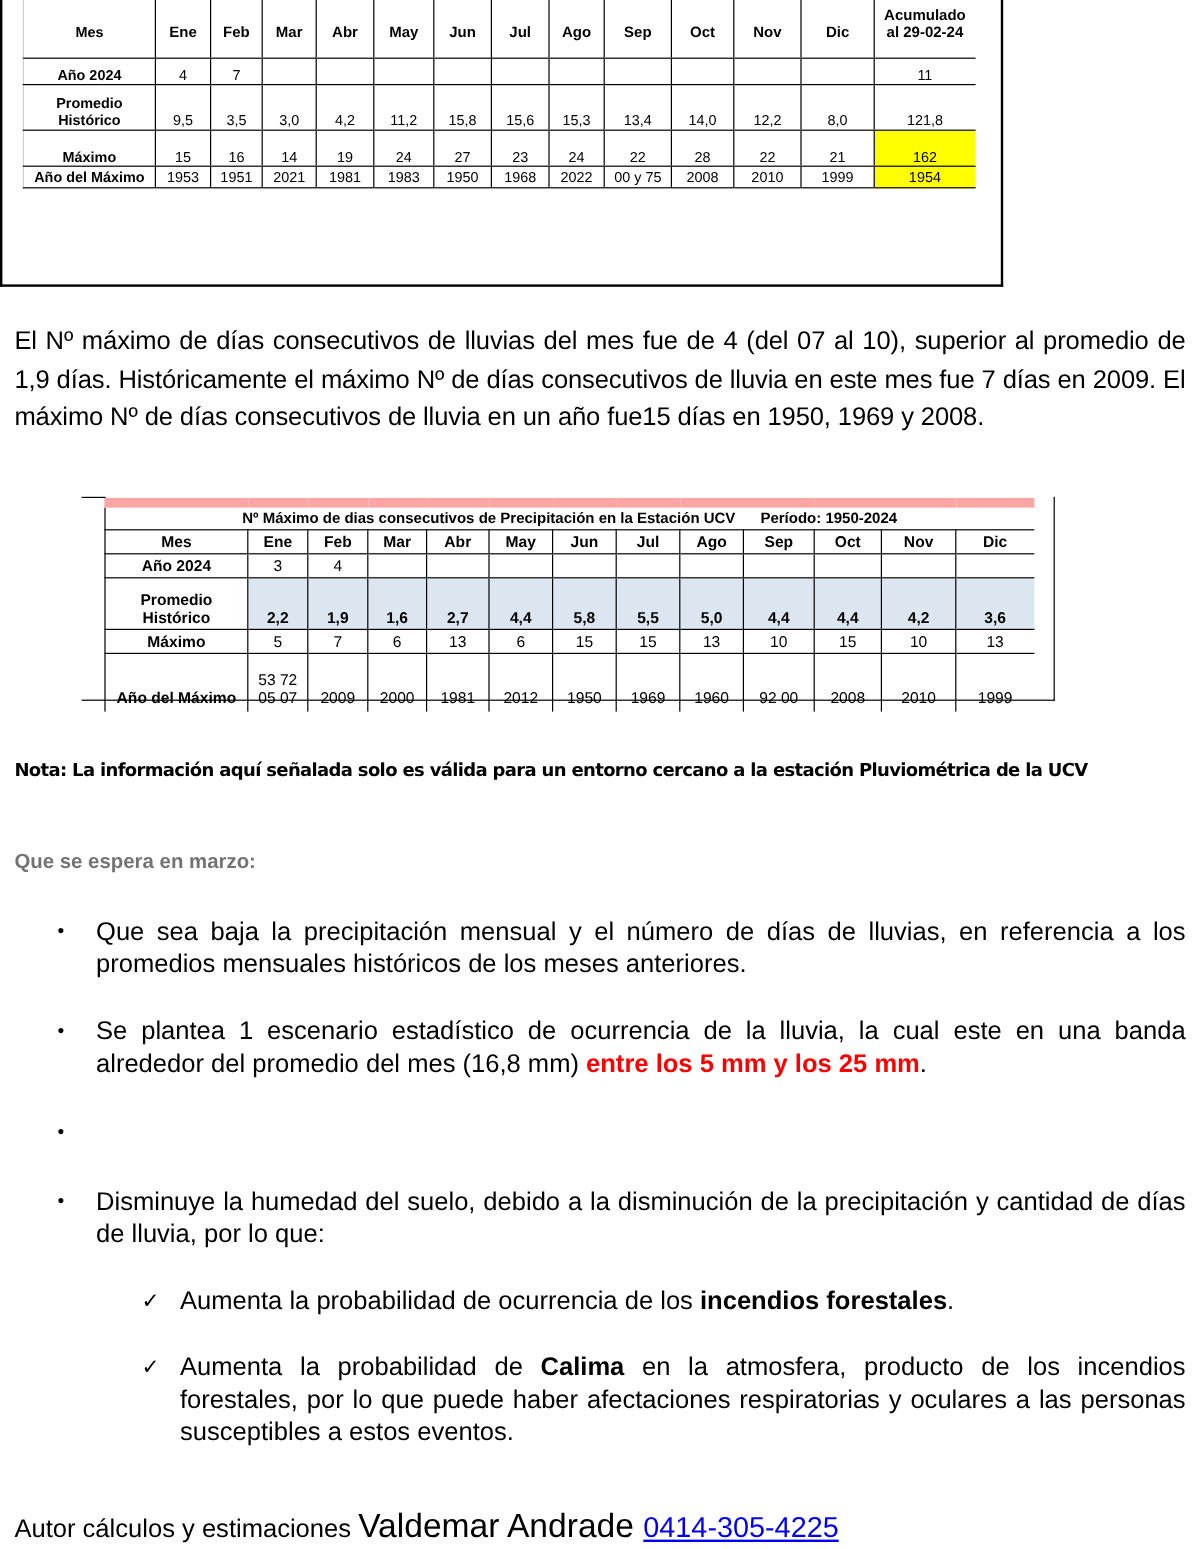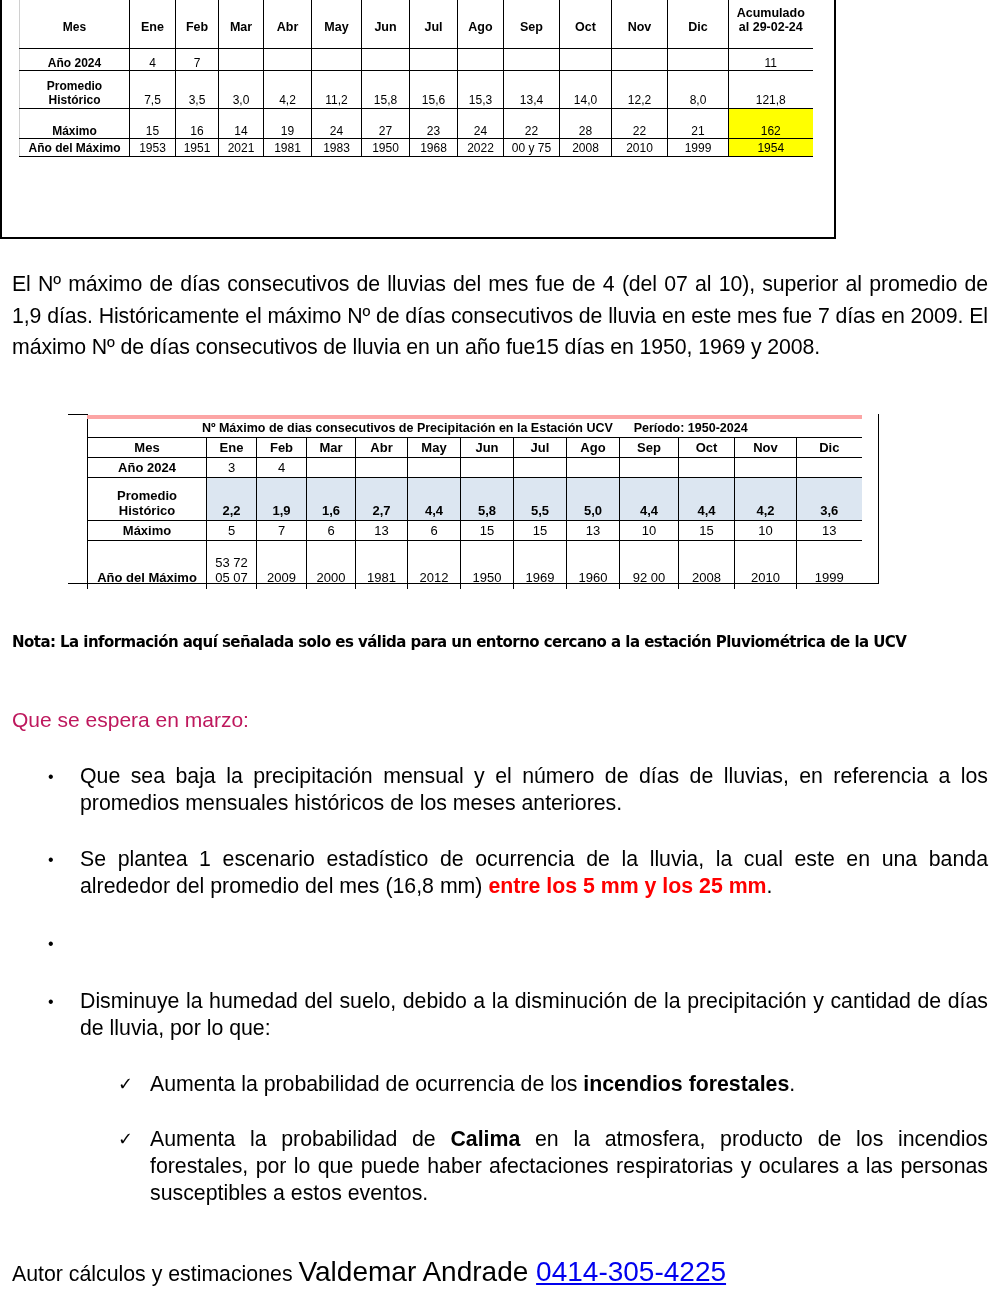--- a/index.html
+++ b/index.html
@@ -25,46 +25,46 @@
   .t1 td.acc { border-right:0; }
 
   
   .para { position:absolute; left:12px; top:269px; width:976px; font-size:21.3px; line-height:31.5px; text-align:justify; letter-spacing:-0.1px; }
 
   
   .t2-frame { position:absolute; left:68px; top:414px; width:811px; height:170px; border-right:1px solid #000; border-bottom:1px solid #000; box-sizing:border-box; }
   .t2-topline { position:absolute; left:68px; top:414px; width:20px; border-top:1px solid #000; }
   .t2 { position:absolute; left:87px; top:415px; border-collapse:collapse; font-size:13px; table-layout:fixed; }
   .t2 td { border-left:1px solid #000; text-align:center; padding:0; line-height:15px; vertical-align:bottom; }
-  .t2 tr.r-title td { height:18px; font-weight:bold; font-size:12.5px; border-top:4px solid #fca5a5; border-bottom:1px solid #000; vertical-align:middle; }
+  .t2 tr.r-title td { height:18px; font-weight:bold; font-size:12.5px; border-top:8px solid #fca5a5; border-bottom:1px solid #000; vertical-align:middle; }
   .t2 tr.r-head td { height:19px; font-weight:bold; border-bottom:1px solid #000; vertical-align:middle; }
   .t2 tr.r-2024 td { height:19px; border-bottom:1px solid #000; vertical-align:middle; }
   .t2 tr.r-prom td { height:40px; border-bottom:1px solid #000; padding-bottom:2px; }
   .t2 tr.r-prom td.v { background:#dce6f1; font-weight:bold; }
   .t2 tr.r-max td { height:19px; border-bottom:1px solid #000; vertical-align:middle; }
   .t2 tr.r-amax td { height:44px; padding-bottom:4px; }
   .t2 td.lbl { font-weight:bold; }
 
   
   .nota { position:absolute; left:12px; top:627px; width:976px; font-family:"DejaVu Sans", sans-serif; font-weight:bold; font-size:15px; line-height:31px; letter-spacing:-0.55px; }
-  .que { position:absolute; left:12px; top:708px; font-weight:normal; font-size:21px; color:#be185d; }
+  .que { position:absolute; left:12px; top:708px; font-weight:bold; font-size:17px; color:#737373; }
 
   
   .bullet { position:absolute; left:80px; width:908px; font-size:21.3px; line-height:27px; text-align:justify; }
   .bullet .dot { position:absolute; left:-32px; top:0; font-size:16px; }
   .red-bold { color:#ff0000; font-weight:bold; }
   .b { font-weight:bold; }
   .check { position:absolute; left:150px; width:838px; font-size:21.3px; line-height:27px; text-align:justify; }
   .check .mk { position:absolute; left:-32px; top:0; font-size:18px; }
 
   
   .footer { position:absolute; left:12px; top:1256px; white-space:nowrap; }
   .footer .a { font-size:21.3px; }
   .footer .n { font-size:28px; }
-  .footer .p { font-size:28px; color:#0000ee; text-decoration:underline; }
+  .footer .p { font-size:24px; color:#0000ee; text-decoration:underline; }
 </style>
 </head>
 <body>
 
 <div class="t1-frame"></div>
 <table class="t1">
   <colgroup>
     <col style="width:110px">
       <col style="width:46px">
       <col style="width:43px">
@@ -110,21 +110,21 @@
         <td></td>
         <td></td>
         <td></td>
         <td></td>
         <td></td>
         <td></td>
         <td class="acc">11</td>
       </tr>
       <tr class="r-prom">
         <td class="lbl"><span>Promedio</span><br><span>Histórico</span></td>
-        <td>7,5</td>
+        <td>9,5</td>
         <td>3,5</td>
         <td>3,0</td>
         <td>4,2</td>
         <td>11,2</td>
         <td>15,8</td>
         <td>15,6</td>
         <td>15,3</td>
         <td>13,4</td>
         <td>14,0</td>
         <td>12,2</td>

